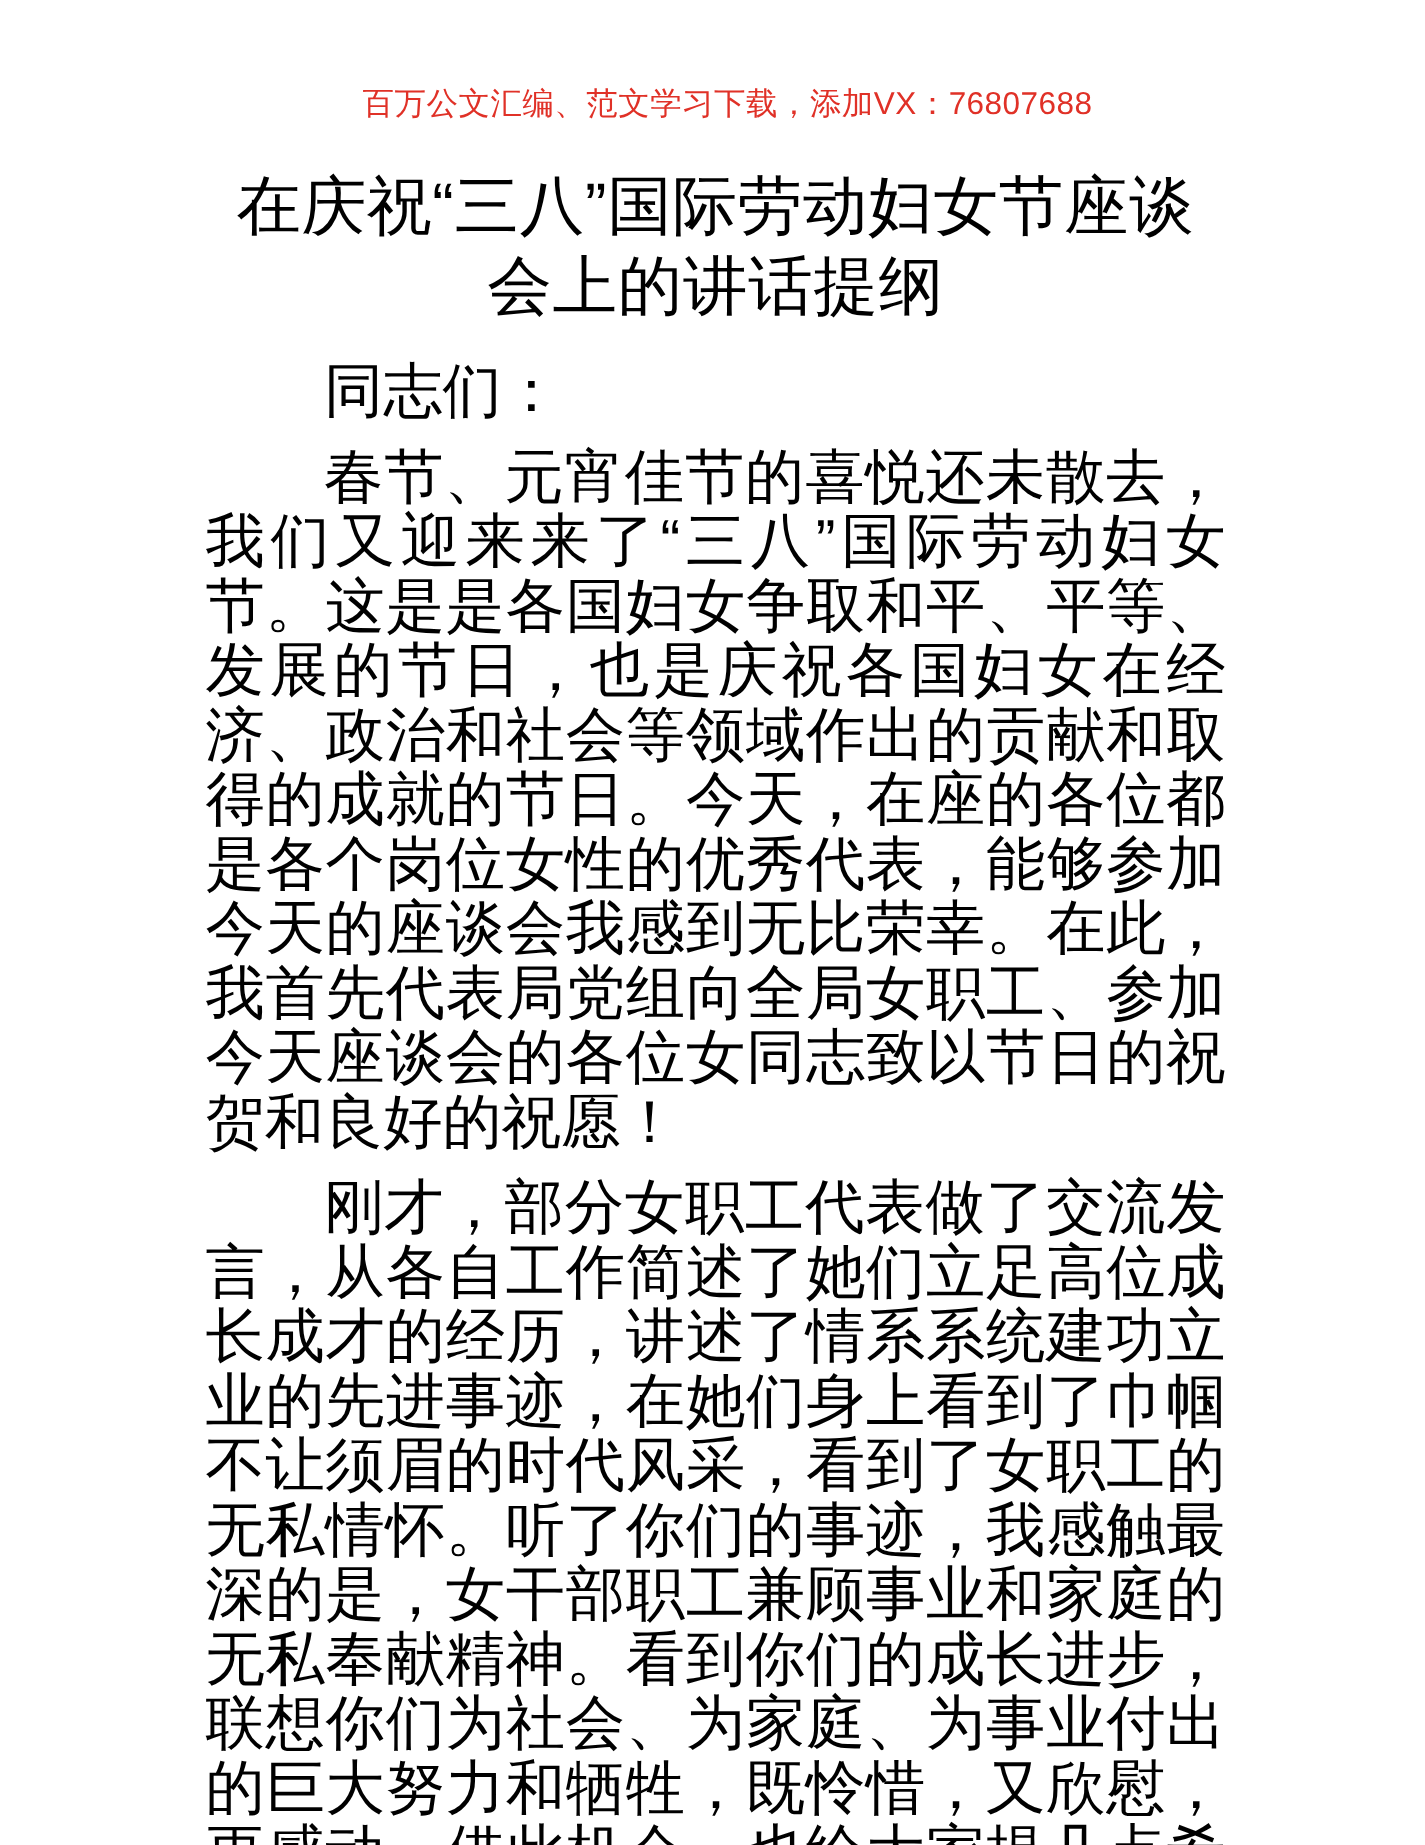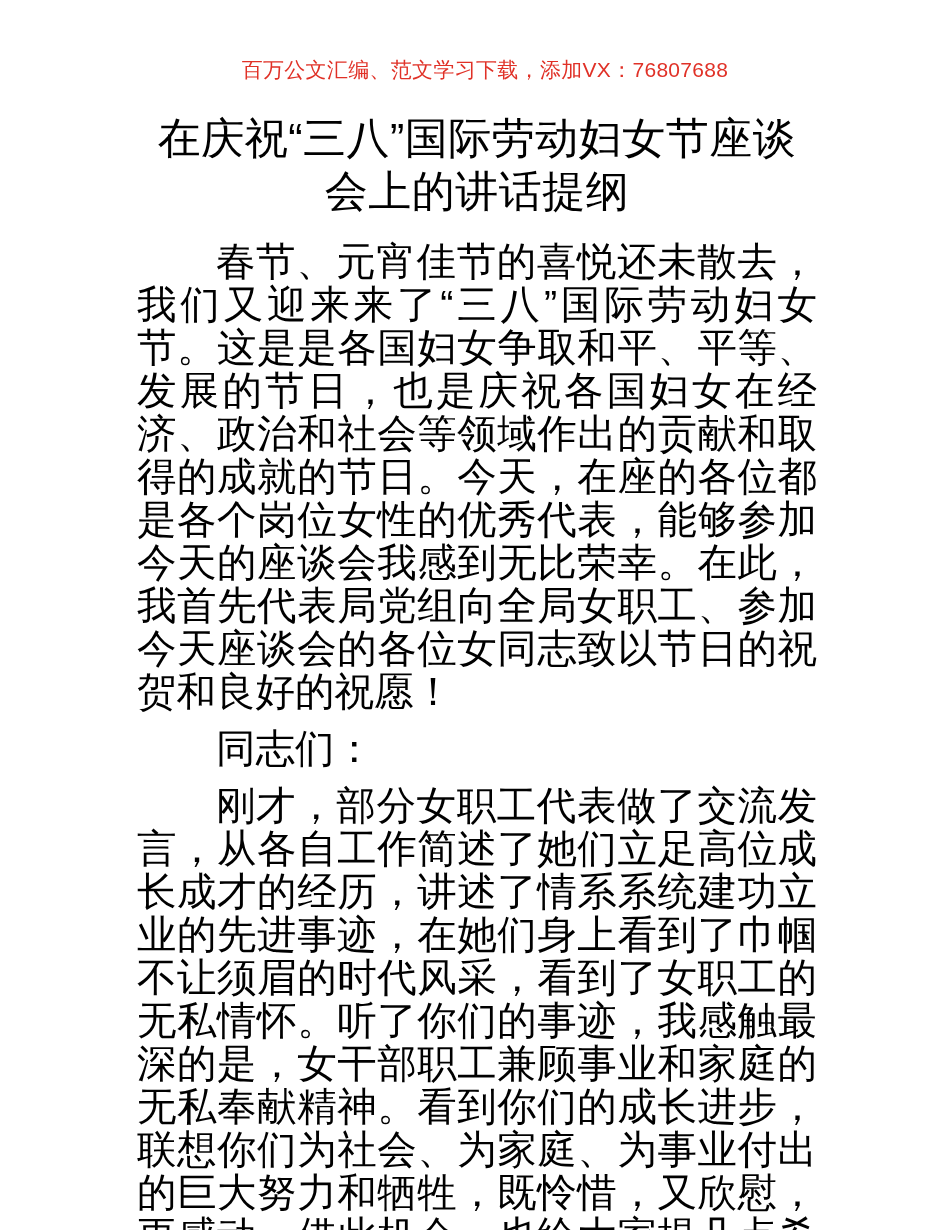--- a/index.html
+++ b/index.html
@@ -82,21 +82,21 @@
 
 <div class="page">
 
   <div class="promo-header">百万公文汇编、范文学习下载，添加VX：76807688</div>
 
   <div class="doc">
 
     <h1 class="doc-title">在庆祝“三八”国际劳动妇女节座谈会上的讲话提纲</h1>
 
     <div class="doc-body">
+      <p class="para" style="text-indent:2em;">同志们：</p>
       <p class="para">春节、元宵佳节的喜悦还未散去，我们又迎来来了“三八”国际劳动妇女节。这是是各国妇女争取和平、平等、发展的节日，也是庆祝各国妇女在经济、政治和社会等领域作出的贡献和取得的成就的节日。今天，在座的各位都是各个岗位女性的优秀代表，能够参加今天的座谈会我感到无比荣幸。在此，我首先代表局党组向全局女职工、参加今天座谈会的各位女同志致以节日的祝贺和良好的祝愿！</p>
-      <p class="para" style="text-indent:2em;">同志们：</p>
       <p class="para">刚才，部分女职工代表做了交流发言，从各自工作简述了她们立足高位成长成才的经历，讲述了情系系统建功立业的先进事迹，在她们身上看到了巾帼不让须眉的时代风采，看到了女职工的无私情怀。听了你们的事迹，我感触最深的是，女干部职工兼顾事业和家庭的无私奉献精神。看到你们的成长进步，联想你们为社会、为家庭、为事业付出的巨大努力和牺牲，既怜惜，又欣慰，更感动。借此机会，也给大家提几点希望。</p>
 
     </div>
 
   </div>
 
 </div>
 
 </body></html>

